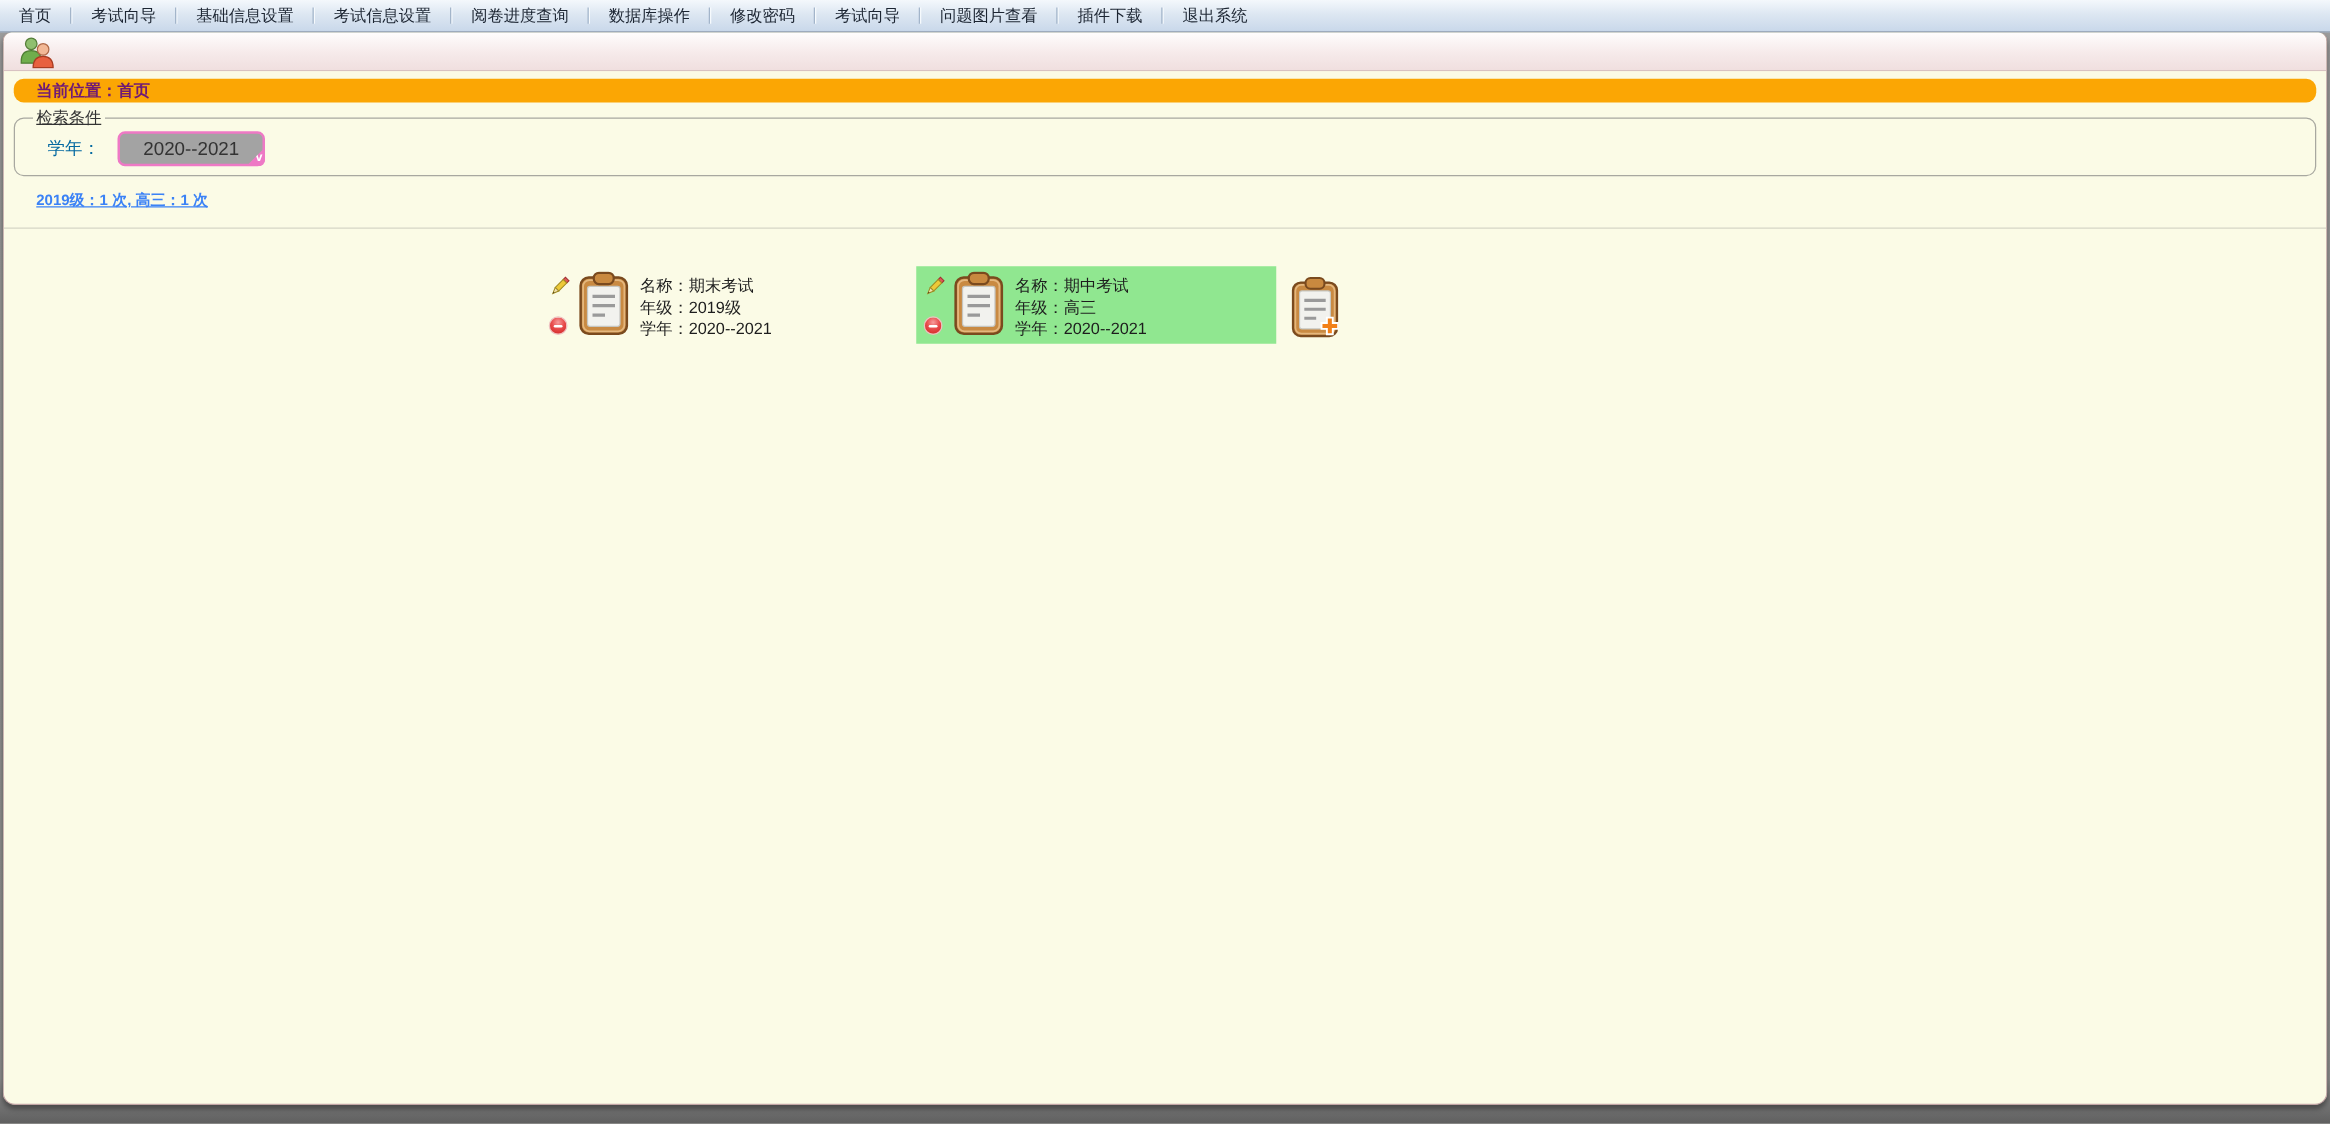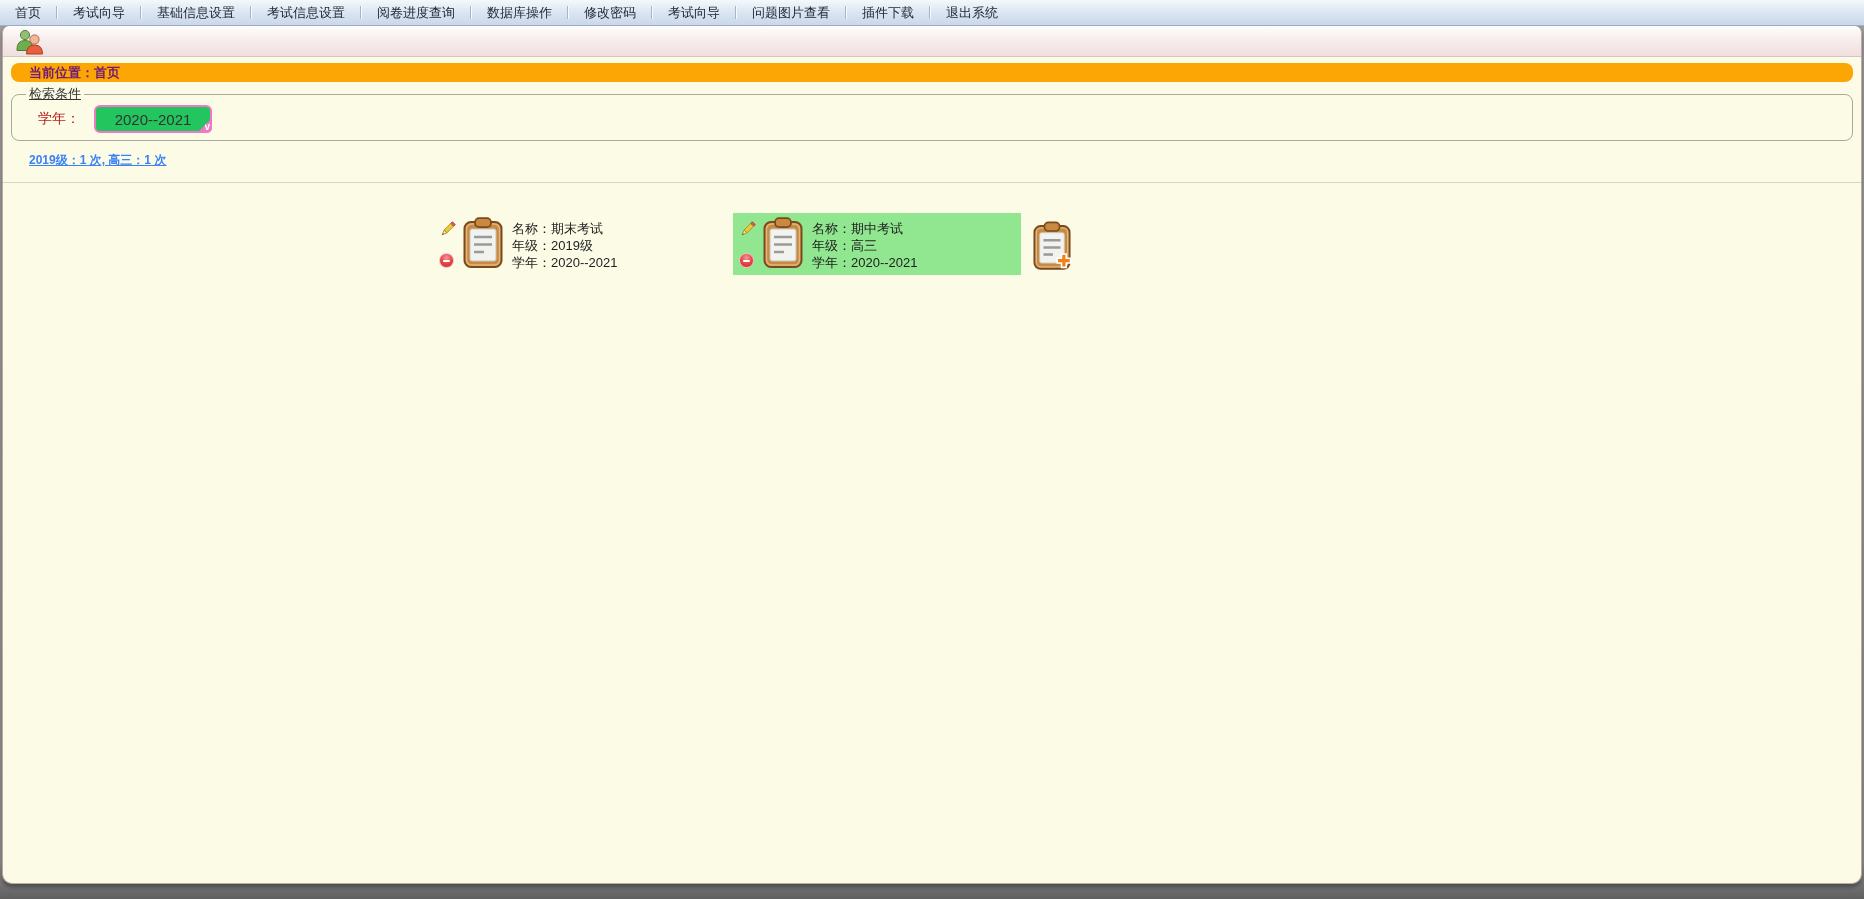--- a/index.html
+++ b/index.html
@@ -60,25 +60,25 @@
   
   .search-fieldset {
     margin: 3px 8px 0 8px;
     border: 1px solid #a8a8a0; border-radius: 8px;
     padding: 2px 10px 7px 10px;
   }
   .search-fieldset legend {
     font-size: 13px; color: #333; padding: 0 3px; margin-left: 4px; text-decoration: underline;
   }
   .search-row { display: flex; align-items: center; margin-left: 16px; }
-  .year-label { font-size: 14px; color: #b91c1c; }
+  .year-label { font-size: 14px; color: #0369a1; }
   .year-select {
     position: relative; margin-left: 14px;
     width: 118px; height: 28px;
-    background: #22c55e;
+    background: #a3a3a3;
     border: 2px solid var(--pink-border, #ee79c5);
     border-radius: 6px;
     font-size: 15px; color: #333;
     display: flex; align-items: center; justify-content: center;
     cursor: pointer;
   }
   .select-arrow {
     position: absolute; right: -2px; bottom: -2px;
     width: 15px; height: 15px;
     background: var(--pink-border, #ee79c5);

